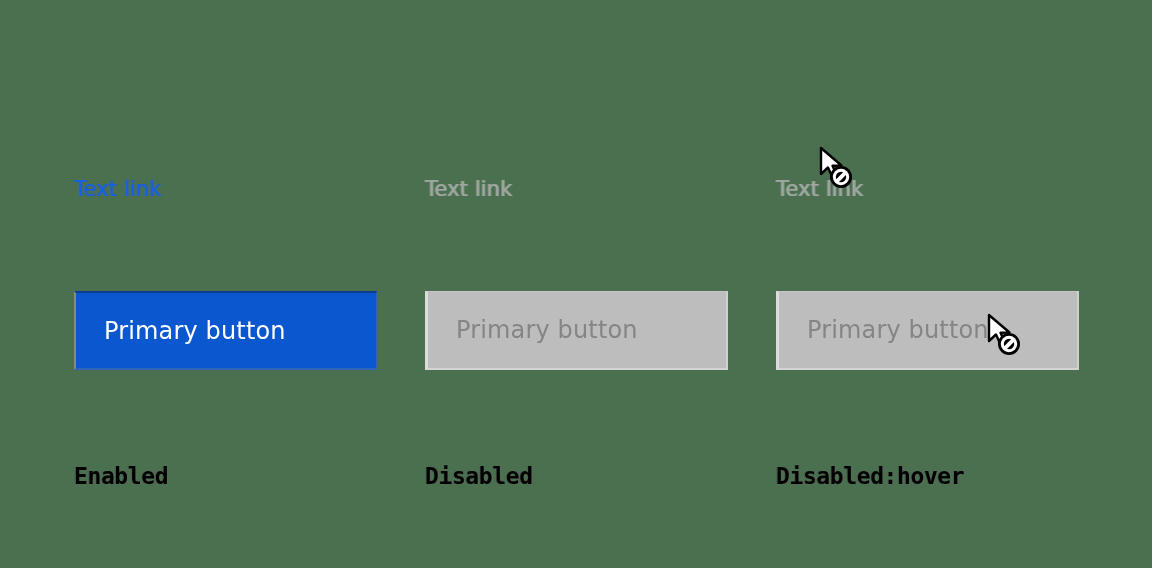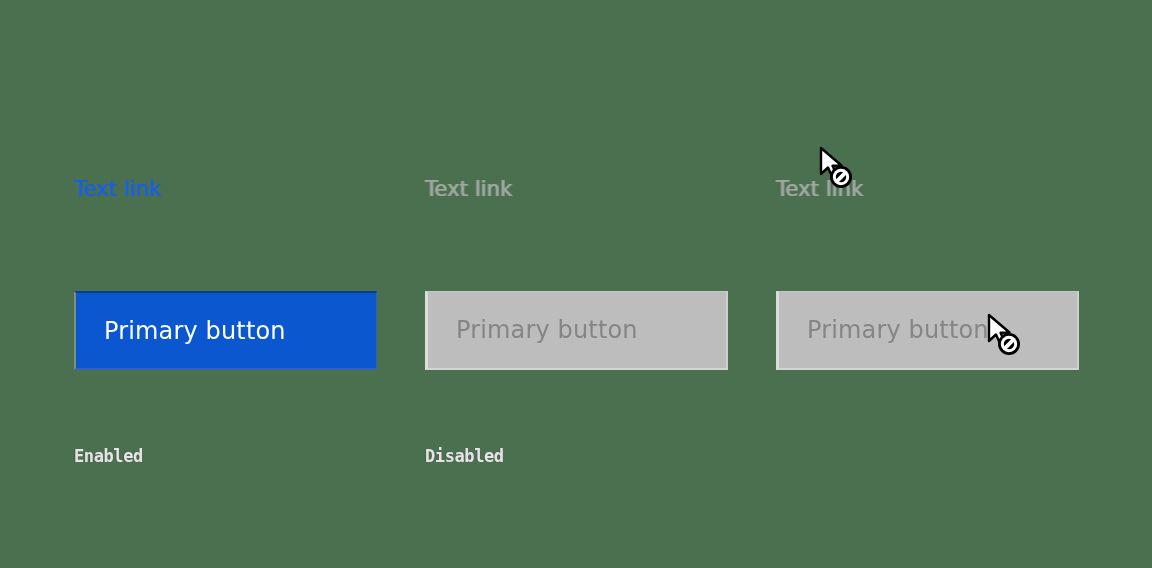--- a/index.html
+++ b/index.html
@@ -87,26 +87,26 @@
     border-top: 1px solid #c6c6c6;
     cursor: default;
   }
   .btn-disabled.hovering {
     cursor: not-allowed;
   }
 
   
   .caption {
     position: absolute;
-    top: 398px;
+    top: 418px;
     left: 0;
-    font-size: 17px;
+    font-size: 23px;
     line-height: 24px;
     white-space: nowrap;
-    color: #e5e5e5;
+    color: #000000;
     font-family: "DejaVu Sans Mono", monospace;
     font-weight: 700;
     letter-spacing: -0.4px;
     text-shadow: 1px 0 0 rgba(95,102,96,0.55), -1px 0 0 rgba(70,77,71,0.45);
   }
 
   
   .cursor-not-allowed {
     position: absolute;
     width: 42px;
@@ -129,20 +129,21 @@
 
   <div class="column col-1">
     <a class="text-link disabled">Text link</a>
     <button class="btn btn-disabled" disabled="">Primary button</button>
     <div class="caption">Disabled</div>
   </div>
 
   <div class="column col-2">
     <a class="text-link disabled">Text link</a>
     <button class="btn btn-disabled hovering" disabled="">Primary button</button>
+    <div class="caption">Disabled:hover</div>
   </div>
 
   <svg class="cursor-not-allowed cursor-a" viewBox="0 0 42 44">
     <path d="M3 2 L3 28 L10 21.5 L14.5 31.5 L19 29.5 L14.5 19.8 L23.5 19.5 Z" fill="#ffffff" stroke="#000000" stroke-width="2.4" stroke-linejoin="round"></path>
     <circle cx="23" cy="31" r="11" fill="#000000"></circle>
     <circle cx="23" cy="31" r="8.2" fill="#ffffff"></circle>
     <circle cx="23" cy="31" r="5.2" fill="#000000"></circle>
     <rect x="15.6" y="29.1" width="14.8" height="3.9" rx="0" transform="rotate(-45 23 31)" fill="#ffffff"></rect>
   </svg>
 

